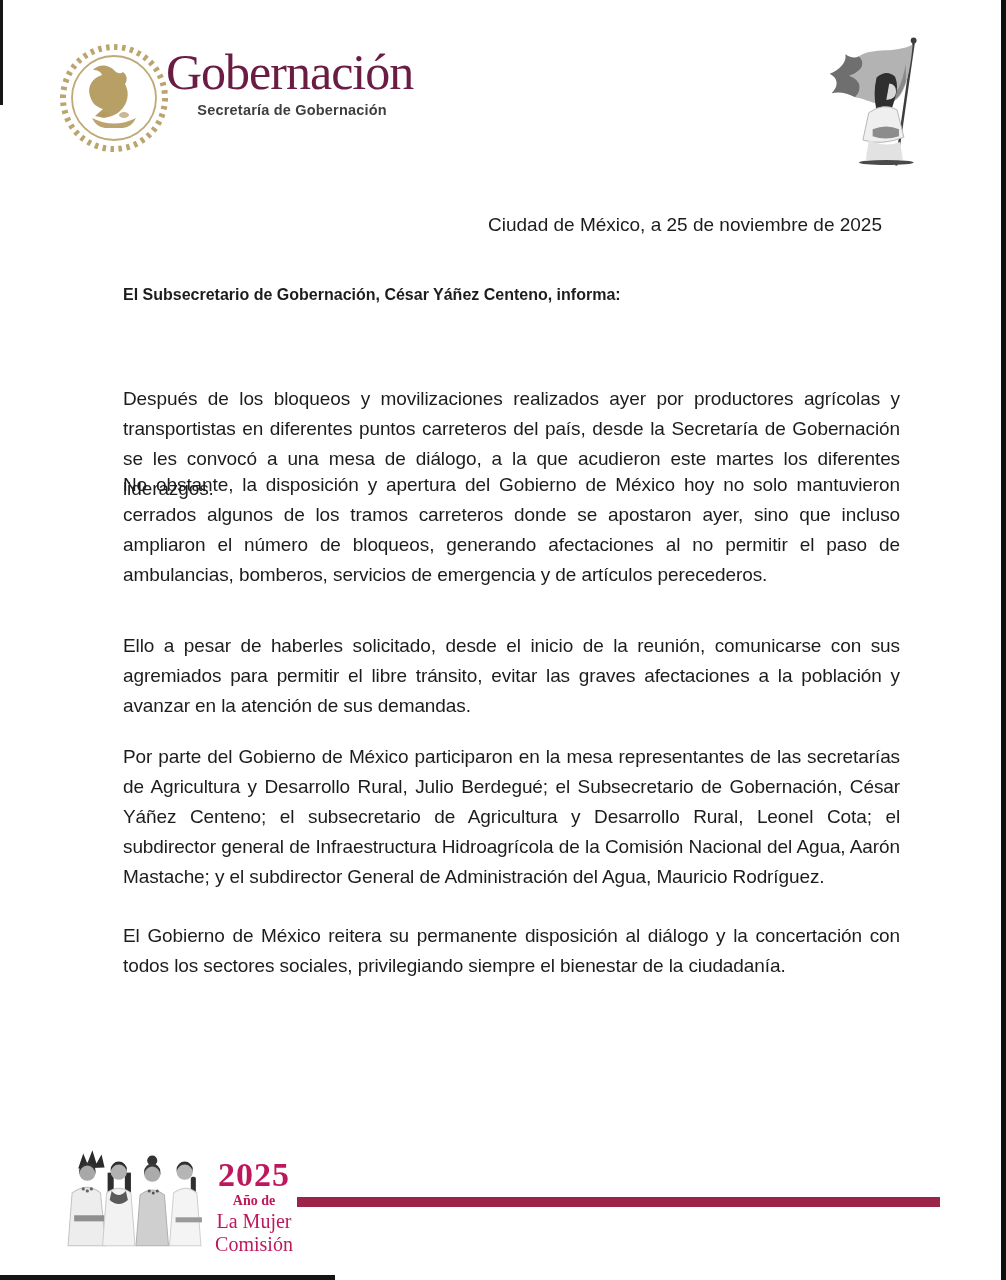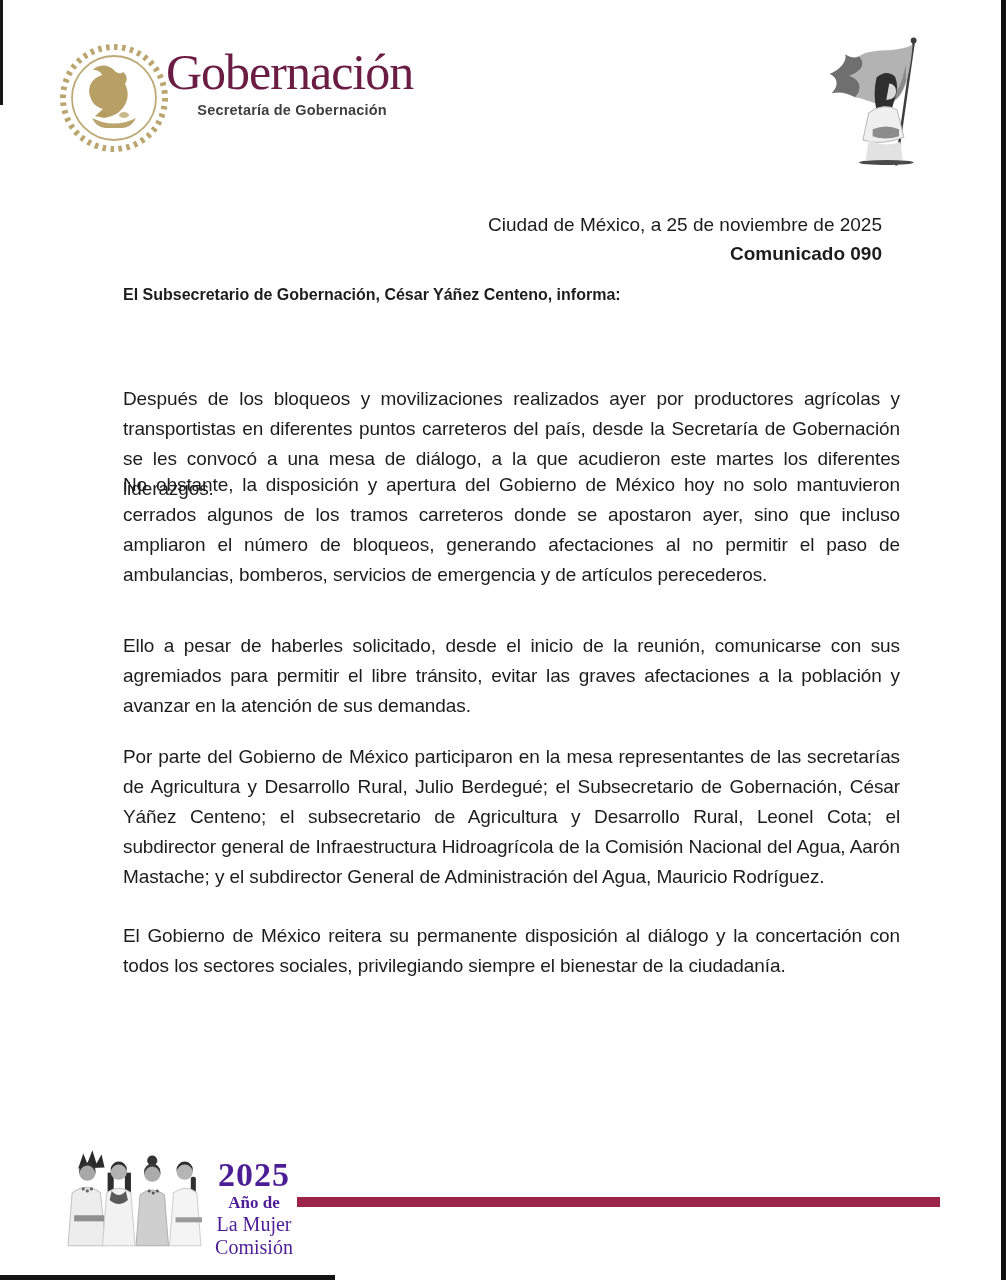--- a/index.html
+++ b/index.html
@@ -54,23 +54,23 @@
     letter-spacing:-0.1px;
   }
   .p1 { top:352px;margin-top:32px; }
   .p2 { top:470px; }
   .p3 { top:631px; }
   .p4 { top:742px; }
   .p5 { top:921px; }
 
   
   .footer-art { position:absolute; left:64px; top:1146px; width:142px; height:102px; }
-  .year-block { position:absolute; left:206px; top:1158px; width:96px; text-align:center; color:#4c1d95; font-family:"Liberation Serif", serif; }
+  .year-block { position:absolute; left:206px; top:1158px; width:96px; text-align:center; color:#be185d; font-family:"Liberation Serif", serif; }
   .year { font-size:34px; font-weight:bold; letter-spacing:1px; line-height:1; }
-  .year-small { font-size:17px; font-weight:bold; line-height:1.2; margin-top:1px; }
+  .year-small { font-size:14px; font-weight:bold; line-height:1.2; margin-top:1px; }
   .year-line { font-size:20px; font-weight:normal; line-height:1.15; }
   .accent-bar { position:absolute; left:297px; top:1197px; width:643px; height:10px; background:#9D2449; }
 </style>
 </head>
 <body>
 
 <div class="edge-right"></div>
 <div class="edge-bottom"></div>
 <div class="edge-lefttop"></div>
 
@@ -97,21 +97,20 @@
     <path d="M73 50 q7 1 7 8 q0 6 -5 8 l-5 1 z" fill="#d8d8d8"></path>
     <path d="M52 80 q15 -11 29 -3 l7 28 q-23 9 -42 3 z" fill="#efefef" stroke="#b5b5b5" stroke-width="1"></path>
     <path d="M56 97 q14 -6 27 0 l0 7 q-14 5 -27 0 z" fill="#8c8c8c"></path>
     <path d="M52 108 l-3 20 q20 6 38 0 l-3 -18 q-16 6 -32 -2 z" fill="#e2e2e2"></path>
     <ellipse cx="70" cy="131" rx="28" ry="2.5" fill="#4a4a4a"></ellipse>
   </svg>
 </header>
 
 <div class="dateline-block">
   <div>Ciudad de México, a 25 de noviembre de 2025</div>
-  <div class="bulletin">Comunicado 090</div>
 </div>
 
 <h1 class="headline">El Subsecretario de Gobernación, César Yáñez Centeno, informa:</h1>
 
 <p class="para p1">Después de los bloqueos y movilizaciones realizados ayer por productores agrícolas y transportistas en diferentes puntos carreteros del país, desde la Secretaría de Gobernación se les convocó a una mesa de diálogo, a la que acudieron este martes los diferentes liderazgos.</p>
 <p class="para p2">No obstante, la disposición y apertura del Gobierno de México hoy no solo mantuvieron cerrados algunos de los tramos carreteros donde se apostaron ayer, sino que incluso ampliaron el número de bloqueos, generando afectaciones al no permitir el paso de ambulancias, bomberos, servicios de emergencia y de artículos perecederos.</p>
 <p class="para p3">Ello a pesar de haberles solicitado, desde el inicio de la reunión, comunicarse con sus agremiados para permitir el libre tránsito, evitar las graves afectaciones a la población y avanzar en la atención de sus demandas.</p>
 <p class="para p4">Por parte del Gobierno de México participaron en la mesa representantes de las secretarías de Agricultura y Desarrollo Rural, Julio Berdegué; el Subsecretario de Gobernación, César Yáñez Centeno; el subsecretario de Agricultura y Desarrollo Rural, Leonel Cota; el subdirector general de Infraestructura Hidroagrícola de la Comisión Nacional del Agua, Aarón Mastache; y el subdirector General de Administración del Agua, Mauricio Rodríguez.</p>
 <p class="para p5">El Gobierno de México reitera su permanente disposición al diálogo y la concertación con todos los sectores sociales, privilegiando siempre el bienestar de la ciudadanía.</p>
 

